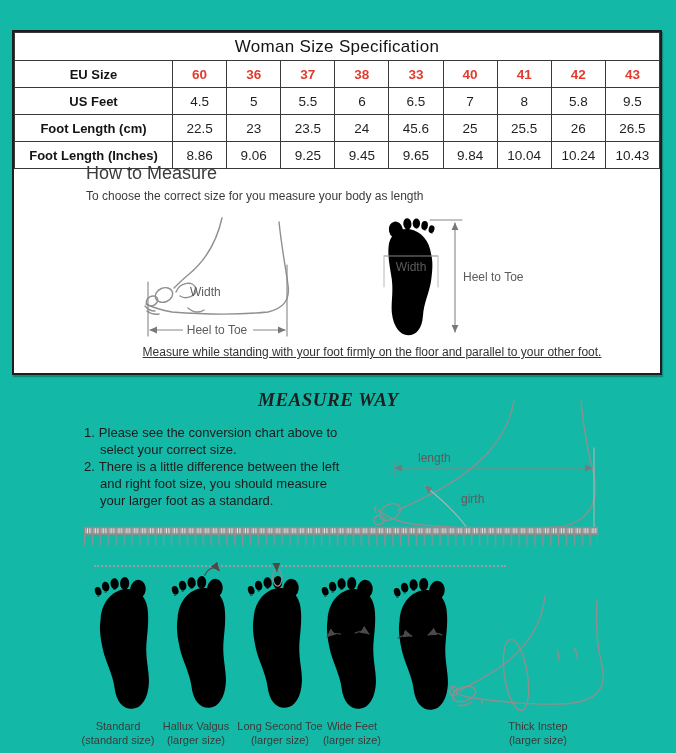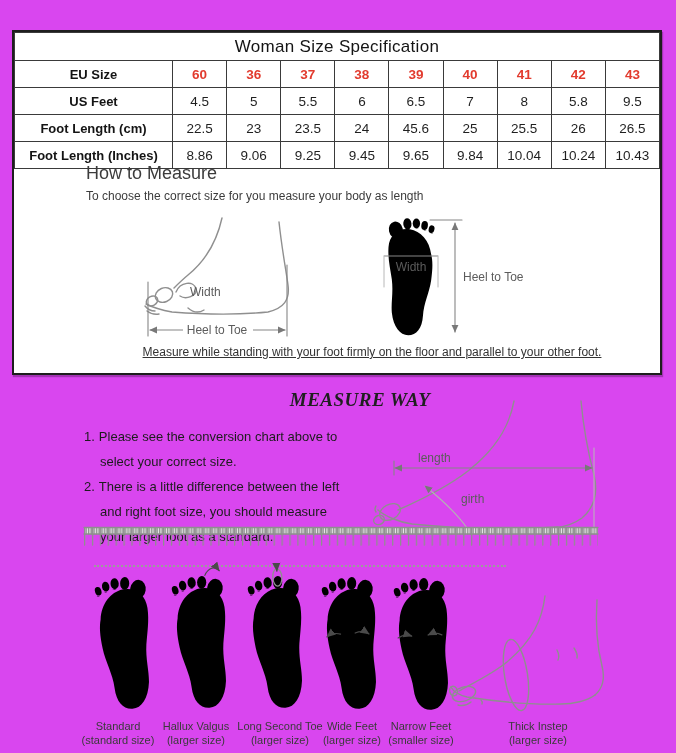--- a/index.html
+++ b/index.html
@@ -1,16 +1,16 @@
 <!DOCTYPE html>
 <html><head>
 <meta charset="utf-8">
 <style>
   html,body{margin:0;padding:0;background:#fff;}
-  .canvas{position:relative;width:676px;height:753px;background:#d946ef;
+  .canvas{position:relative;width:676px;height:753px;background:#14b8a6;
           font-family:"Liberation Sans",sans-serif;overflow:hidden;}
 
   
   .outer-box{position:absolute;left:12px;top:30px;width:646px;height:341px;
              border:2px solid #1e1e1e;background:#fff;box-shadow:1px 2px 1px rgba(0,0,0,.25);}
 
   table.size-table{border-collapse:collapse;width:100%;table-layout:fixed;}
   table.size-table th,table.size-table td{border:1.5px solid #3a3a3a;text-align:center;padding:0;}
   .tbl-title{height:27px;font-size:17px;font-weight:normal;color:#141414;letter-spacing:.3px;}
   th.row-label{height:26px;font-size:13px;font-weight:bold;color:#141414;}
@@ -29,25 +29,25 @@
   .sketch .thin{stroke:#b8b8b8;stroke-width:1;}
   .sketch .girth{stroke:#b3b3b3;stroke-width:1.1;}
   .sketch .arrD{stroke:#4a4a4a;stroke-width:1.3;}
   .sketch text{font-family:"Liberation Sans",sans-serif;font-size:12px;fill:#5c5c5c;stroke:none;}
   .sketch rect.mask{fill:#fff;stroke:none;}
 
   .side-foot{left:114px;top:168px;}
   .top-foot{left:361px;top:168px;}
 
   
-  .mw-title{position:absolute;left:258px;top:389px;width:204px;text-align:center;
+  .mw-title{position:absolute;left:258px;top:389px;width:204px;
             font-family:"Liberation Serif",serif;font-style:italic;font-weight:bold;
             font-size:19px;color:#1f1f1f;letter-spacing:.5px;}
   .mw-steps{position:absolute;left:84px;top:424px;width:288px;font-size:13px;
-            line-height:25px;color:#1c1c1c;}
+            line-height:17px;color:#1c1c1c;}
   .step{padding-left:16px;text-indent:-16px;}
   .step .num{margin-right:4px;}
   .step .txt{white-space:pre-line;}
 
   .mw-foot{left:368px;top:398px;}
   .ruler{left:84px;top:527px;}
   .dotted{position:absolute;left:94px;top:565px;width:412px;height:0;
           border-top:2px dotted #9c9c9c;}
 
   .fp{width:64px;height:146px;transform:rotate(-4deg);}
@@ -108,21 +108,21 @@
       <tbody>
           <tr>
         <th class="tbl-title" colspan="10">Woman Size Specification</th>
       </tr>
       <tr>
         <th class="row-label">EU Size</th>
         <td class="eu-val" style="color: rgb(226, 59, 46);">60</td>
         <td class="eu-val" style="color: rgb(226, 59, 46);">36</td>
         <td class="eu-val" style="color: rgb(226, 59, 46);">37</td>
         <td class="eu-val" style="color: rgb(226, 59, 46);">38</td>
-        <td class="eu-val" style="color: rgb(226, 59, 46);">39</td>
+        <td class="eu-val" style="color: rgb(226, 59, 46);">33</td>
         <td class="eu-val" style="color: rgb(226, 59, 46);">40</td>
         <td class="eu-val" style="color: rgb(226, 59, 46);">41</td>
         <td class="eu-val" style="color: rgb(226, 59, 46);">42</td>
         <td class="eu-val" style="color: rgb(226, 59, 46); margin-top: 44px;">43</td>
       </tr>
       <tr>
         <th class="row-label">US Feet</th>
         <td>4.5</td>
         <td>5</td>
         <td>5.5</td>
@@ -290,22 +290,18 @@
     <span>(larger size)</span>
   </div>
   <div class="ft-label l3">
     <span>Long Second Toe</span>
     <span>(larger size)</span>
   </div>
   <div class="ft-label l4">
     <span>Wide Feet</span>
     <span>(larger size)</span>
   </div>
-  <div class="ft-label l5">
-    <span>Narrow Feet</span>
-    <span>(smaller size)</span>
-  </div>
   <div class="ft-label l6">
     <span>Thick Instep</span>
     <span>(larger size)</span>
   </div>
 
 </div>
 
 </body></html>

